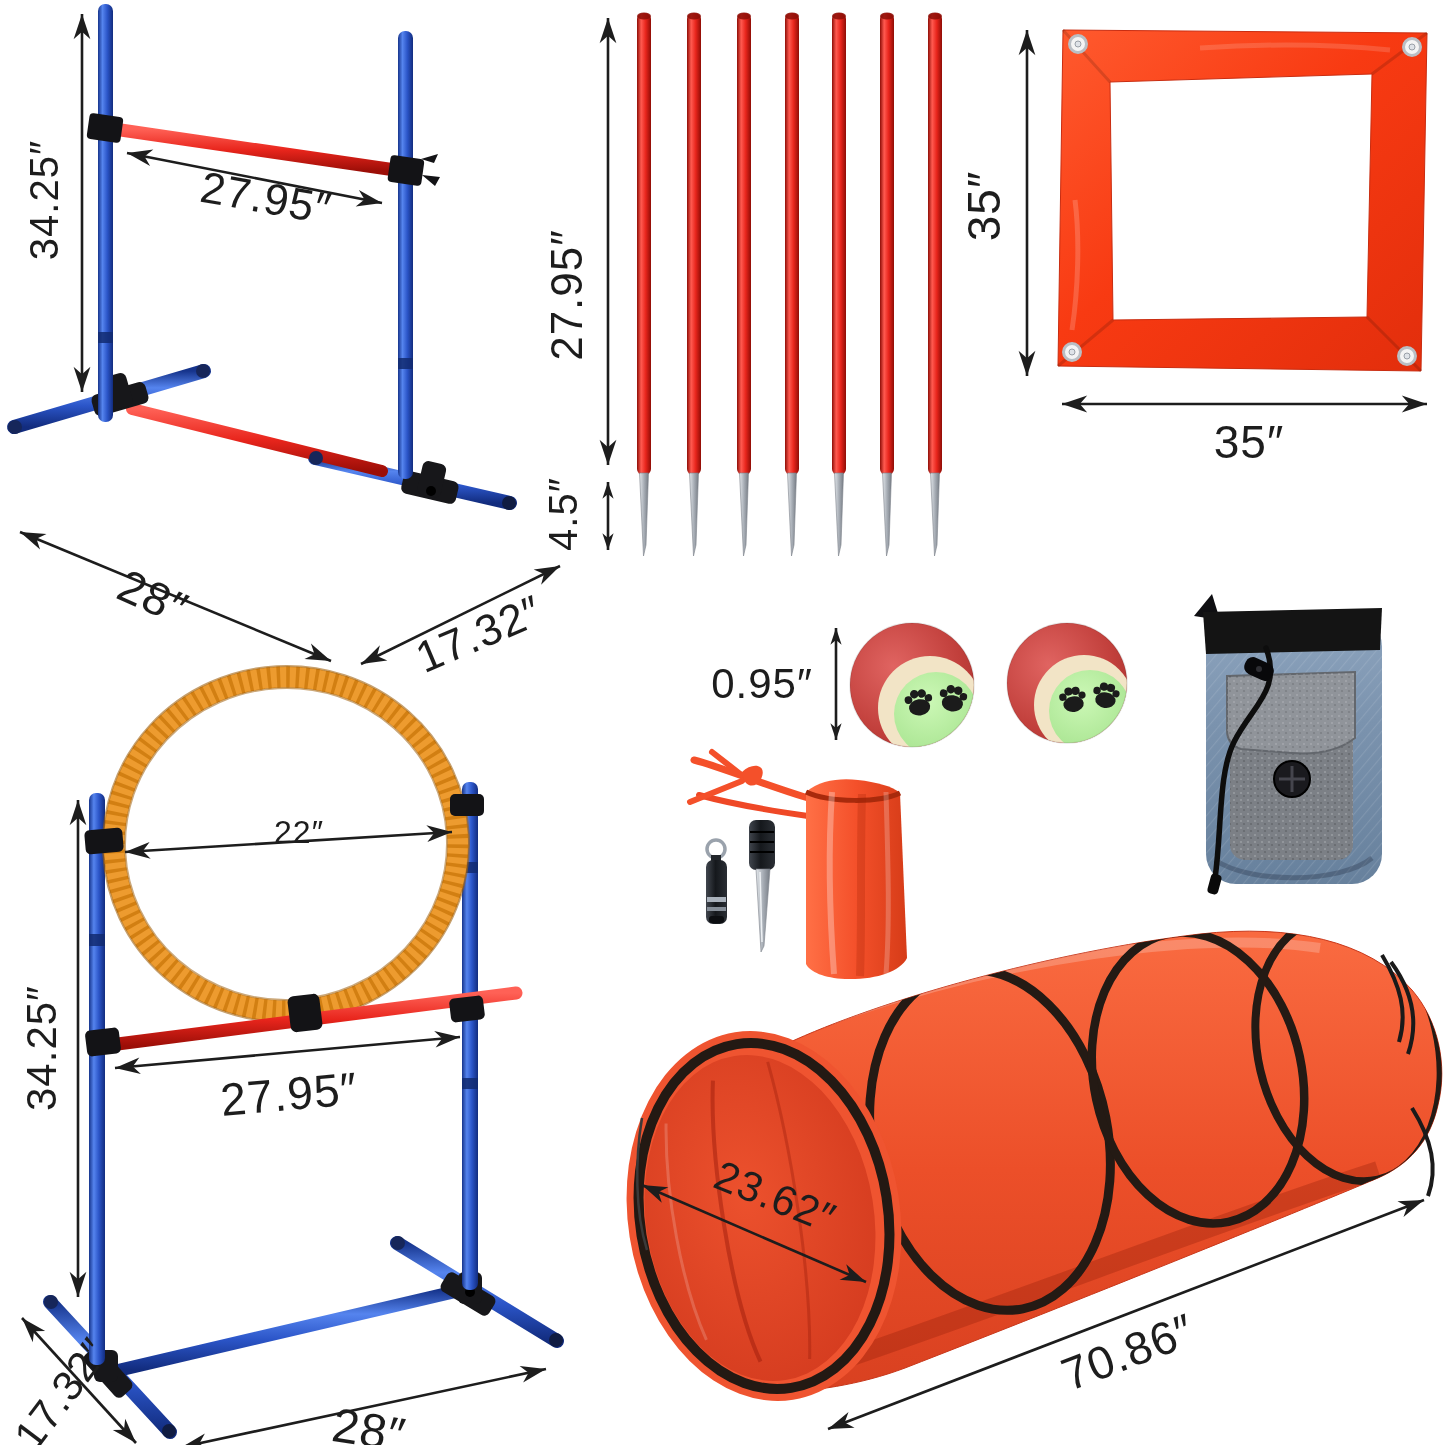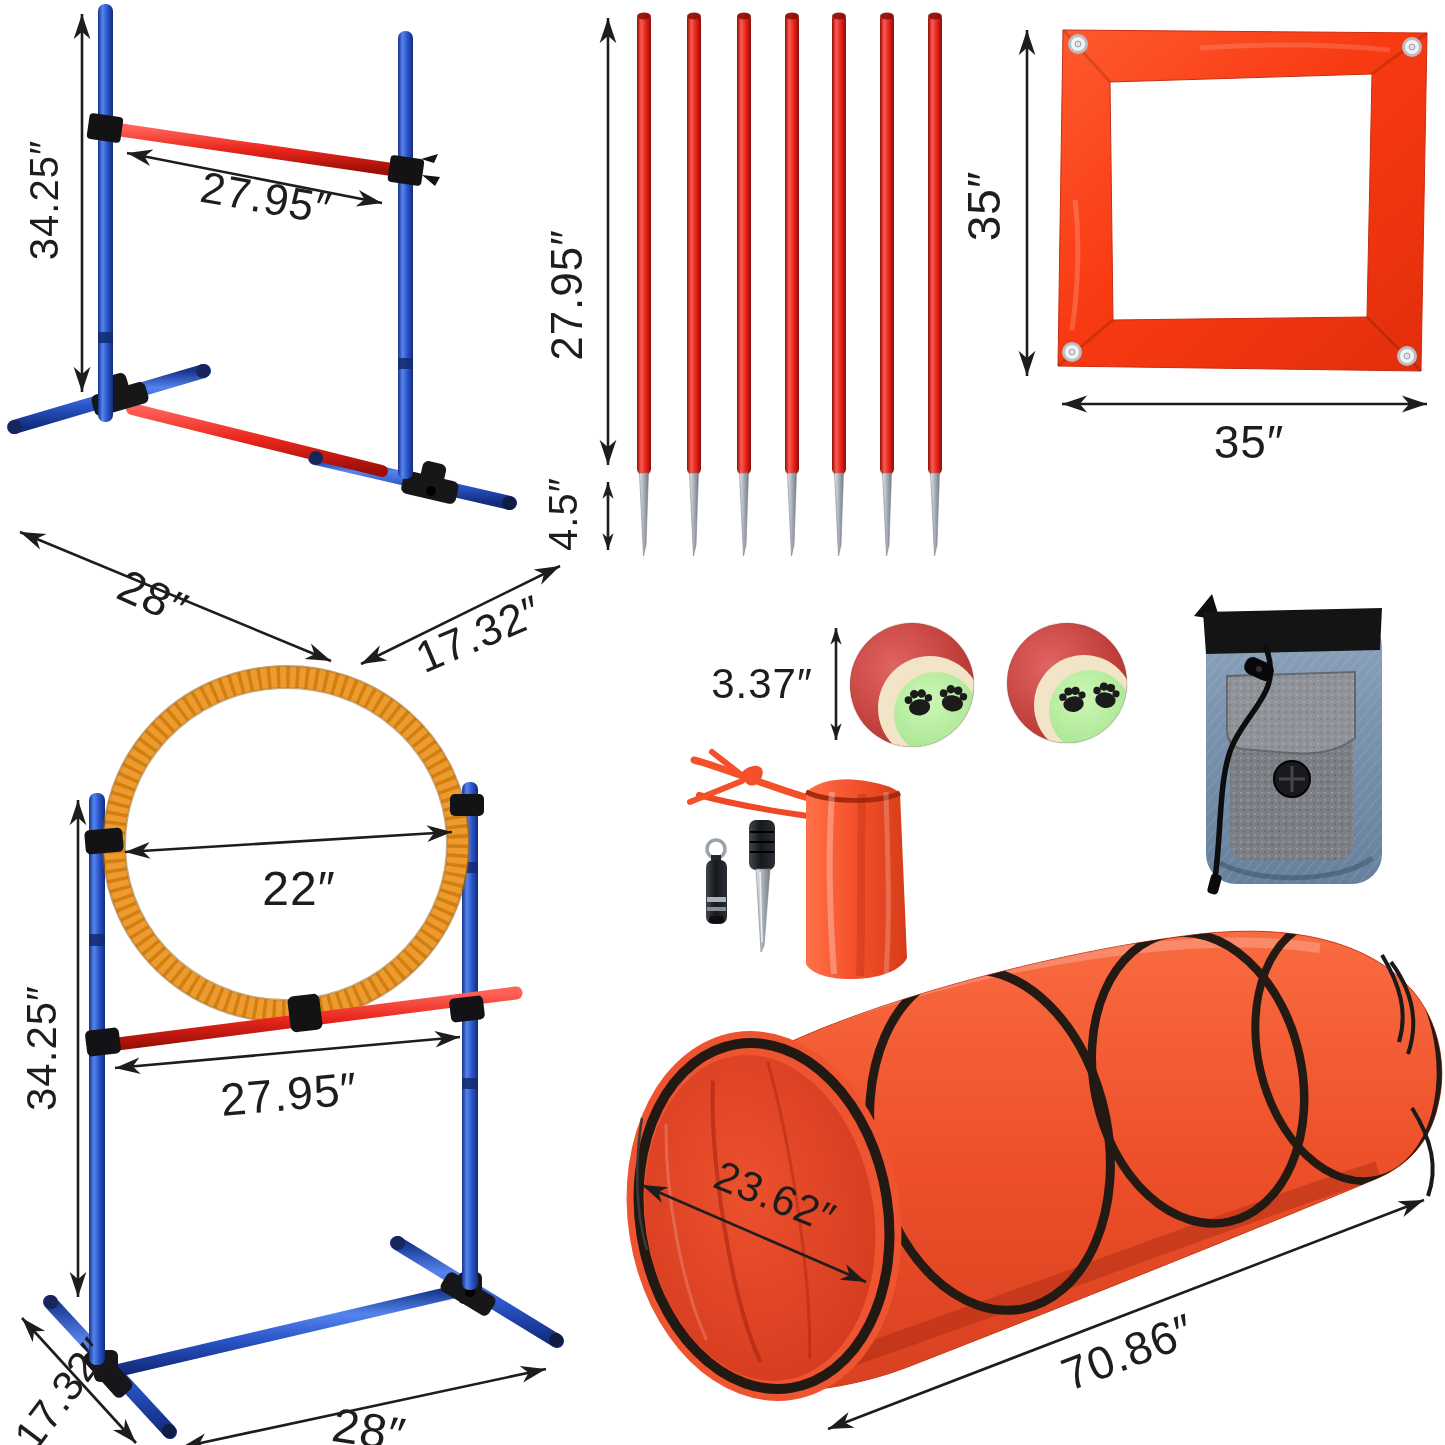--- a/index.html
+++ b/index.html
@@ -359,22 +359,22 @@
 </svg>
 
 <div class="lbl" style="left:44px;top:200px;--r:-90deg;font-size:40px">34.25″</div>
 <div class="lbl" style="left:266px;top:198px;--r:10deg;font-size:44px">27.95″</div>
 <div class="lbl" style="left:153px;top:597px;--r:24deg;font-size:46px">28″</div>
 <div class="lbl" style="left:479px;top:634px;--r:-23deg;font-size:44px">17.32″</div>
 <div class="lbl" style="left:567px;top:295px;--r:-90deg;font-size:44px">27.95″</div>
 <div class="lbl" style="left:563px;top:514px;--r:-90deg;font-size:40px">4.5″</div>
 <div class="lbl" style="left:984px;top:206px;--r:-90deg;font-size:46px">35″</div>
 <div class="lbl" style="left:1249px;top:442px;font-size:46px">35″</div>
-<div class="lbl" style="left:762px;top:684px;font-size:42px">3.37″</div>
-<div class="lbl" style="left:299px;top:888px;font-size:48px">22″</div>
+<div class="lbl" style="left:762px;top:684px;font-size:42px">0.95″</div>
+<div class="lbl" style="left:299px;top:832px;font-size:32px">22″</div>
 <div class="lbl" style="left:289px;top:1094px;--r:-5deg;font-size:46px">27.95″</div>
 <div class="lbl" style="left:42px;top:1048px;--r:-90deg;font-size:42px">34.25″</div>
 <div class="lbl" style="left:62px;top:1394px;--r:-53deg;font-size:42px">17.32″</div>
 <div class="lbl" style="left:369px;top:1430px;--r:9deg;font-size:48px">28″</div>
 <div class="lbl" style="left:775px;top:1197px;--r:22deg;font-size:42px">23.62″</div>
 <div class="lbl" style="left:1128px;top:1352px;--r:-21deg;font-size:46px">70.86″</div>
 
 </div>
 
 </body></html>

